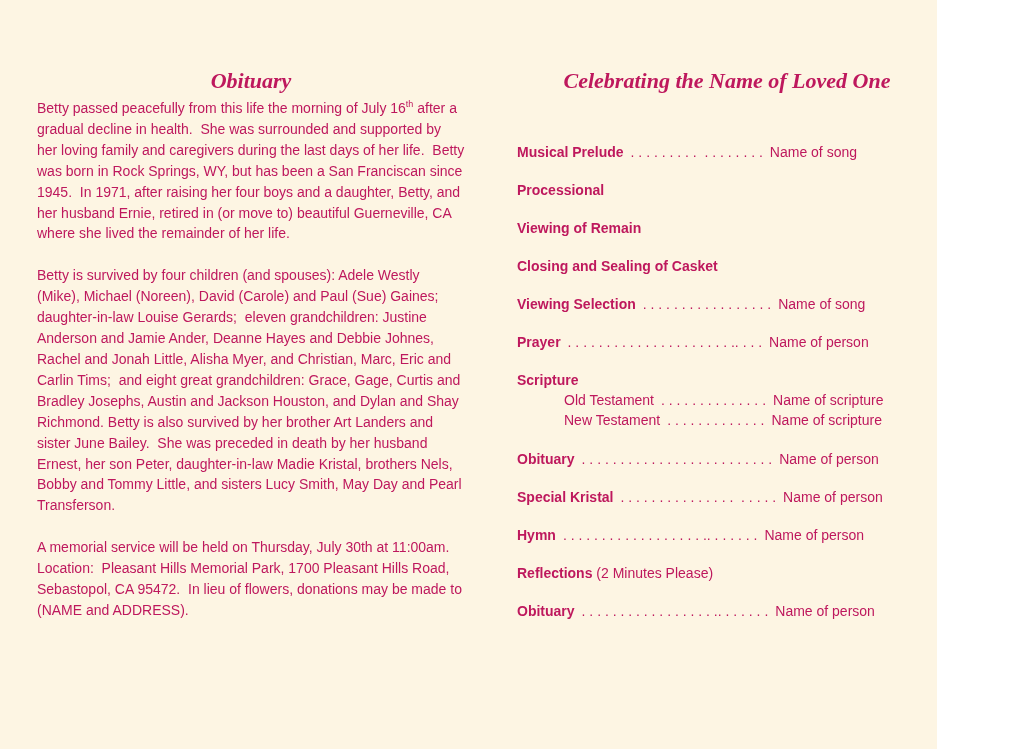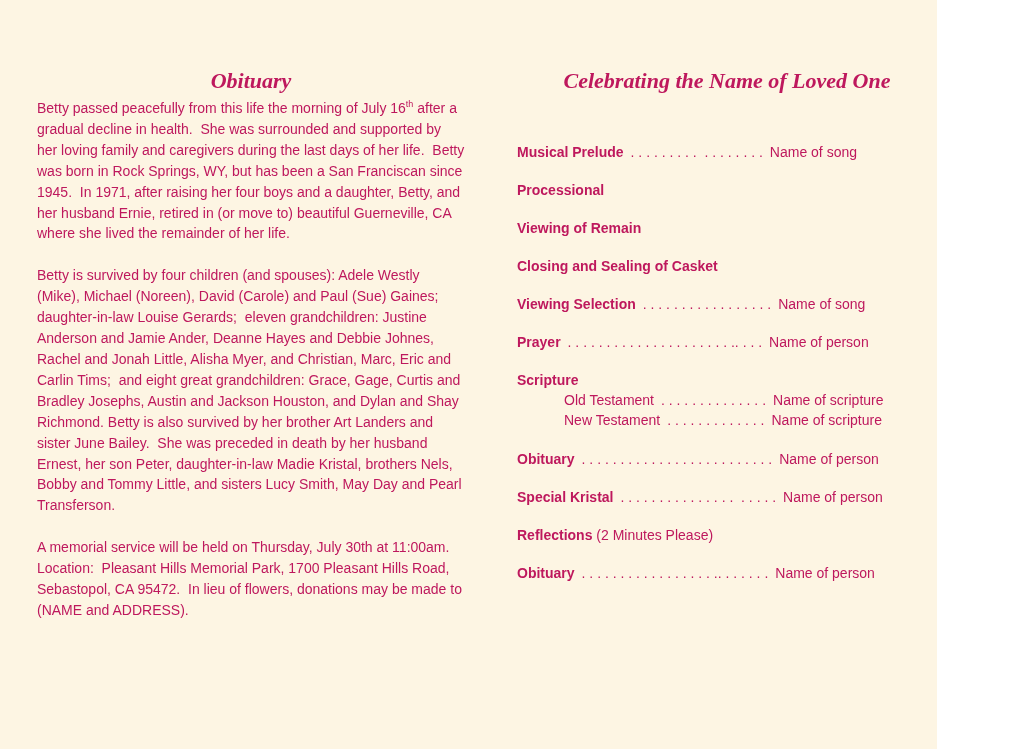--- a/index.html
+++ b/index.html
@@ -88,20 +88,21 @@
       <div class="program-row scripture-head"><span class="pi-label">Scripture</span></div>
 
       <div class="program-row sub"><span class="pi-label">Old Testament</span><span class="pi-dots">. . . . . . . . . . . . . .</span><span class="pi-value">Name of scripture</span></div>
 
       <div class="program-row sub sub-last"><span class="pi-label">New Testament</span><span class="pi-dots">. . . . . . . . . . . . .</span><span class="pi-value">Name of scripture</span></div>
 
       <div class="program-row"><span class="pi-label">Obituary</span><span class="pi-dots">. . . . . . . . . . . . . . . . . . . . . . . . .</span><span class="pi-value">Name of person</span></div>
 
       <div class="program-row"><span class="pi-label">Special Kristal</span><span class="pi-dots">. . . . . . . . . . . . . . .  . . . . .</span><span class="pi-value">Name of person</span></div>
 
+      <div class="program-row"><span class="pi-label">Hymn</span><span class="pi-dots">. . . . . . . . . . . . . . . . . . .. . . . . . .</span><span class="pi-value">Name of person</span></div>
 
       <div class="program-row"><span class="pi-label">Reflections</span><span class="pi-suffix"> (2 Minutes Please)</span></div>
 
       <div class="program-row"><span class="pi-label">Obituary</span><span class="pi-dots">. . . . . . . . . . . . . . . . . .. . . . . . .</span><span class="pi-value">Name of person</span></div>
 
 
     </div>
   </div>
 
 </div>

